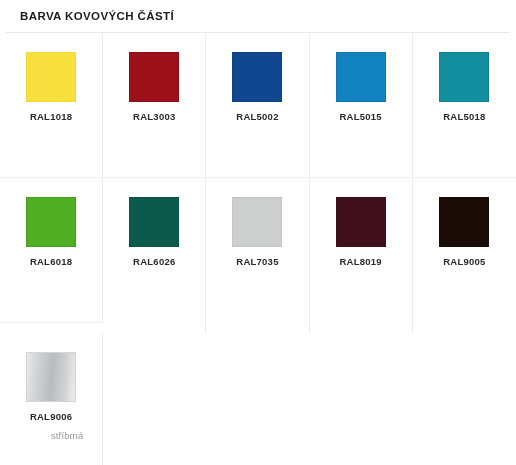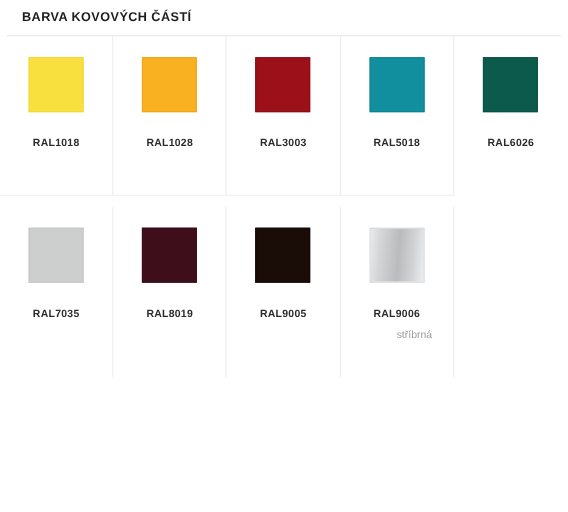--- a/index.html
+++ b/index.html
@@ -57,21 +57,21 @@
     border-bottom: none;
     height: 155px;
   }
   .swatch-chip {
     width: 50px;
     height: 50px;
     box-sizing: border-box;
     background: #cccccc;
   }
   .swatch-label {
-    margin-top: 23px;
+    margin-top: 9px;
     font-size: 9.5px;
     font-weight: bold;
     color: #2b2b2b;
     letter-spacing: 0.25px;
     text-align: center;
     line-height: 12px;
   }
   .swatch-sub {
     margin-top: 7px;
     font-size: 9.5px;
@@ -93,30 +93,38 @@
   <div class="panel-header">
     <div class="panel-title">BARVA KOVOVÝCH ČÁSTÍ</div>
   </div>
 
   <div class="swatch-grid" id="swatch-grid">
       <div class="swatch-cell">
         <div class="swatch-chip" style="background: rgb(248, 224, 62); border: 1px solid rgb(243, 216, 60);"></div>
         <div class="swatch-label">RAL1018</div>
       </div>
       <div class="swatch-cell">
-        <div class="swatch-chip" style="background: rgb(249, 177, 34); border: 1px solid rgb(237, 168, 31);"></div>
-        <div class="swatch-label">RAL1028</div>
-      </div>
-      <div class="swatch-cell">
         <div class="swatch-chip" style="background: rgb(156, 16, 25); border: 1px solid rgb(141, 14, 22);"></div>
         <div class="swatch-label">RAL3003</div>
       </div>
       <div class="swatch-cell">
+        <div class="swatch-chip" style="background: rgb(17, 71, 143); border: 1px solid rgb(15, 64, 129);"></div>
+        <div class="swatch-label">RAL5002</div>
+      </div>
+      <div class="swatch-cell">
+        <div class="swatch-chip" style="background: rgb(18, 129, 192); border: 1px solid rgb(16, 117, 174);"></div>
+        <div class="swatch-label">RAL5015</div>
+      </div>
+      <div class="swatch-cell">
         <div class="swatch-chip" style="background: rgb(17, 143, 158); border: 1px solid rgb(15, 130, 143);"></div>
         <div class="swatch-label">RAL5018</div>
+      </div>
+      <div class="swatch-cell">
+        <div class="swatch-chip" style="background: rgb(80, 174, 37); border: 1px solid rgb(73, 157, 34);"></div>
+        <div class="swatch-label">RAL6018</div>
       </div>
       <div class="swatch-cell row-last">
         <div class="swatch-chip" style="background: rgb(12, 90, 75); border: 1px solid rgb(11, 82, 68);"></div>
         <div class="swatch-label">RAL6026</div>
       </div>
       <div class="swatch-cell row-last">
         <div class="swatch-chip" style="background: rgb(205, 207, 206); border: 1px solid rgb(196, 198, 197);"></div>
         <div class="swatch-label">RAL7035</div>
       </div>
       <div class="swatch-cell row-last">

